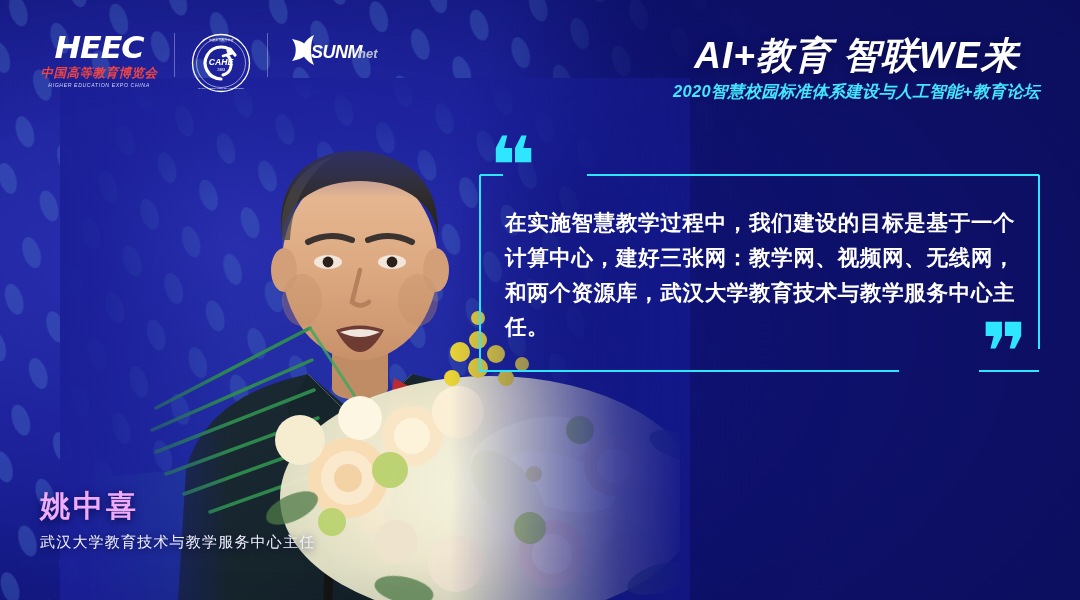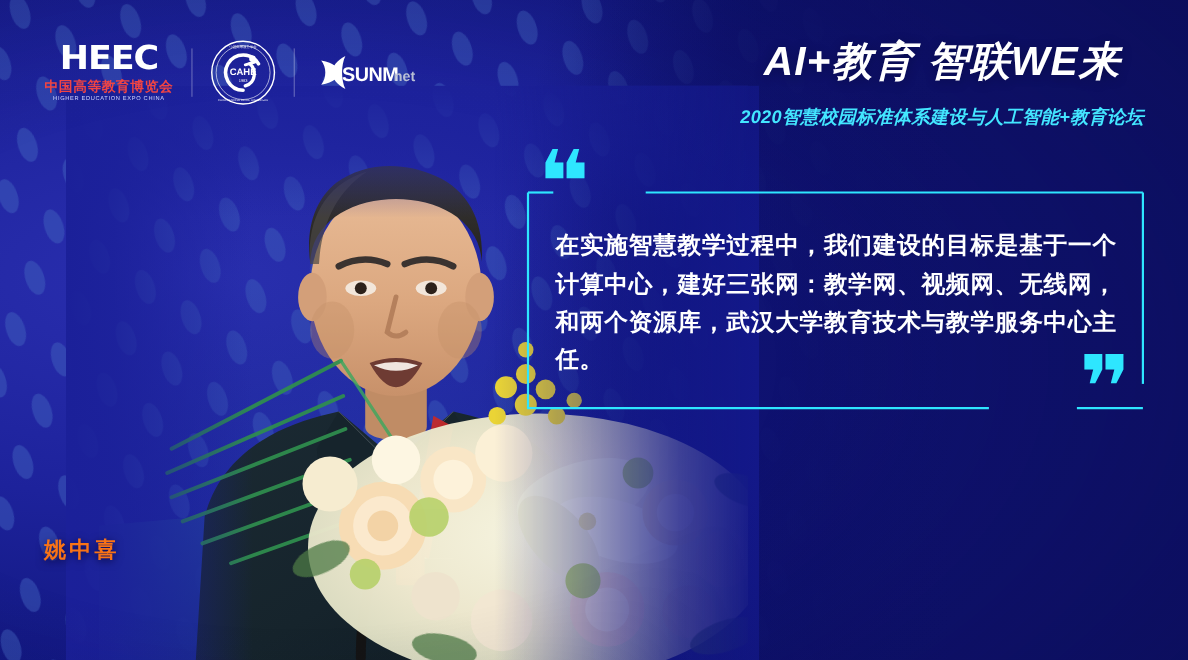--- a/index.html
+++ b/index.html
@@ -44,21 +44,21 @@
     background:linear-gradient(to left, #131889 0%, rgba(19,24,137,.8) 30%, rgba(19,24,137,0) 100%);
     pointer-events:none;
   }
   .photo-blend-t{
     position:absolute;left:0;top:0;width:100%;height:120px;
     background:linear-gradient(to bottom, #1d229c 0%, rgba(29,34,156,.6) 45%, rgba(29,34,156,0) 100%);
     pointer-events:none;
   }
 
   
-  .logos{position:absolute;left:40px;top:33px;height:66px;display:flex;align-items:center;}
+  .logos{position:absolute;left:40px;top:33px;height:66px;display:flex;font-style:italic;}
   .logo-heec{width:118px;}
   .heec-word{
     font-weight:bold;font-size:30px;letter-spacing:-1px;color:#fff;
     line-height:1;text-align:center;font-family:"DejaVu Sans",sans-serif;
     transform:scaleX(1.06);
   }
   .heec-cn{
     margin-top:4px;text-align:center;color:#ef4444;font-size:12.5px;font-weight:bold;
     letter-spacing:.5px;line-height:1;
   }
@@ -71,21 +71,21 @@
   .logo-sunm{width:94px;height:34px;}
 
   
   .title-wrap{position:absolute;right:40px;top:36px;text-align:center;}
   .title-main{
     color:#ffffff;font-weight:bold;font-style:italic;font-size:37px;
     line-height:1.08;letter-spacing:1px;white-space:nowrap;
     text-shadow:0 2px 10px rgba(0,0,0,.25);
   }
   .title-sub{
-    margin-top:20px;color:#43e6ff;font-style:italic;font-weight:bold;font-size:16.5px;
+    margin-top:5px;color:#43e6ff;font-style:italic;font-weight:bold;font-size:16.5px;
     letter-spacing:.3px;white-space:nowrap;
   }
 
   
   .quote{position:absolute;left:479px;top:174px;width:561px;height:198px;}
   .quote-frame{position:absolute;inset:0;}
   .quote-frame svg{display:block;width:100%;height:100%;overflow:visible;}
   .qmark{
     position:absolute;color:#2ee6ff;font-weight:bold;line-height:.72;
     font-family:"DejaVu Sans",sans-serif;
@@ -94,21 +94,21 @@
   .qmark-close{right:12px;top:150px;font-size:80px;}
   .quote-text{
     position:absolute;left:26px;top:32px;width:510px;
     color:#ffffff;font-weight:bold;font-size:21.5px;line-height:1.62;
     letter-spacing:.4px;text-align:justify;
   }
 
   
   .speaker{position:absolute;left:40px;top:488px;}
   .speaker-name{
-    color:#f97316;font-weight:bold;font-size:20px;letter-spacing:3px;line-height:1.2;
+    color:#f0abfc;font-weight:bold;font-size:30px;letter-spacing:3px;line-height:1.2;
     text-shadow:0 2px 8px rgba(4,6,50,.75);
   }
   .speaker-title{
     margin-top:9px;color:#f0f2ff;font-size:15px;letter-spacing:1.2px;line-height:1.2;
     text-shadow:0 2px 8px rgba(4,6,50,.8);
   }
 </style>
 </head>
 <body>
 
@@ -354,15 +354,16 @@
         </g>
       </svg>
     </div>
     <div class="qmark qmark-open">❝</div>
     <div class="quote-text">在实施智慧教学过程中，我们建设的目标是基于一个计算中心，建好三张网：教学网、视频网、无线网，和两个资源库，武汉大学教育技术与教学服务中心主任。</div>
     <div class="qmark qmark-close">❞</div>
   </div>
 
   <div class="speaker">
     <div class="speaker-name">姚中喜</div>
+    <div class="speaker-title">武汉大学教育技术与教学服务中心主任</div>
   </div>
 
 </div>
 
 </body></html>

